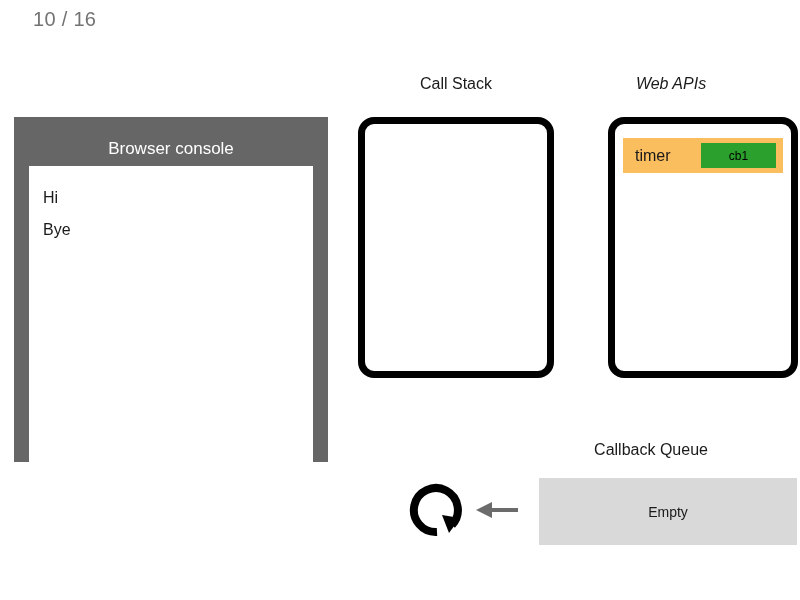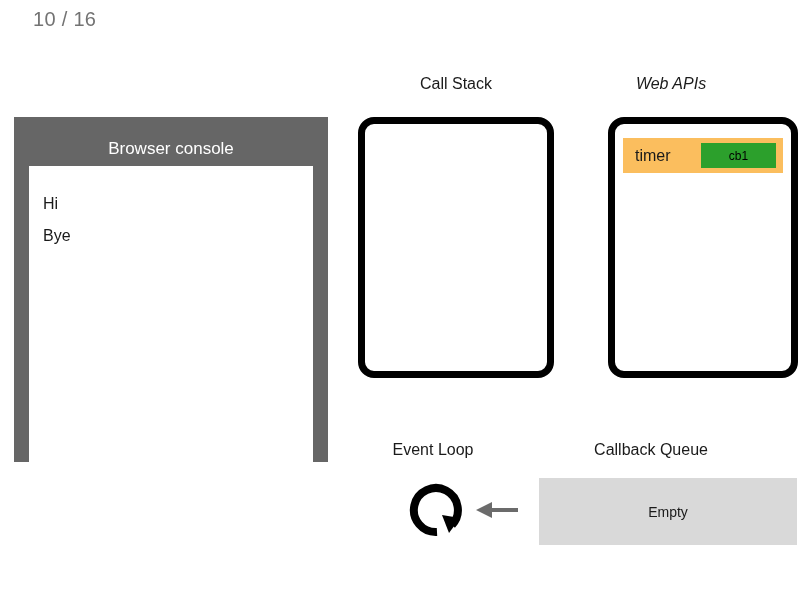--- a/index.html
+++ b/index.html
@@ -58,21 +58,21 @@
     margin-top: 7px;
   }
   .console-body {
     position: absolute;
     left: 15px;
     top: 49px;
     width: 284px;
     height: 313px;
     background: #ffffff;
     box-sizing: border-box;
-    padding: 22px 0 0 14px;
+    padding: 16px 0 0 14px;
   }
   .console-line {
     font-size: 16px;
     color: #1a1a1a;
     line-height: 32px;
     white-space: nowrap;
   }
 
   
   .section-title {
@@ -213,21 +213,20 @@
   <div class="panel-box box-call-stack"></div>
 
   <div class="section-title title-web-apis">Web APIs</div>
   <div class="panel-box box-web-apis">
     <div class="task-chip">
       <span class="task-label">timer</span>
       <span class="task-callback">cb1</span>
     </div>
   </div>
 
-  <div class="section-title title-event-loop">Event Loop</div>
   <div class="event-loop-icon">
     <svg viewBox="0 0 66 66" width="66" height="66" aria-hidden="true">
       <path d="M 48 48 A 22 22 0 1 0 33 55" fill="none" stroke="#000000" stroke-width="8" stroke-linecap="butt"></path>
       <path d="M 38 38 L 56 41 L 45 56 Z" fill="#000000"></path>
     </svg>
   </div>
   <div class="flow-arrow">
     <svg viewBox="0 0 46 28" width="46" height="28" aria-hidden="true">
       <line x1="16" y1="14" x2="44" y2="14" stroke="#6b6b6b" stroke-width="4"></line>
       <path d="M 2 14 L 18 6 L 18 22 Z" fill="#6b6b6b"></path>

